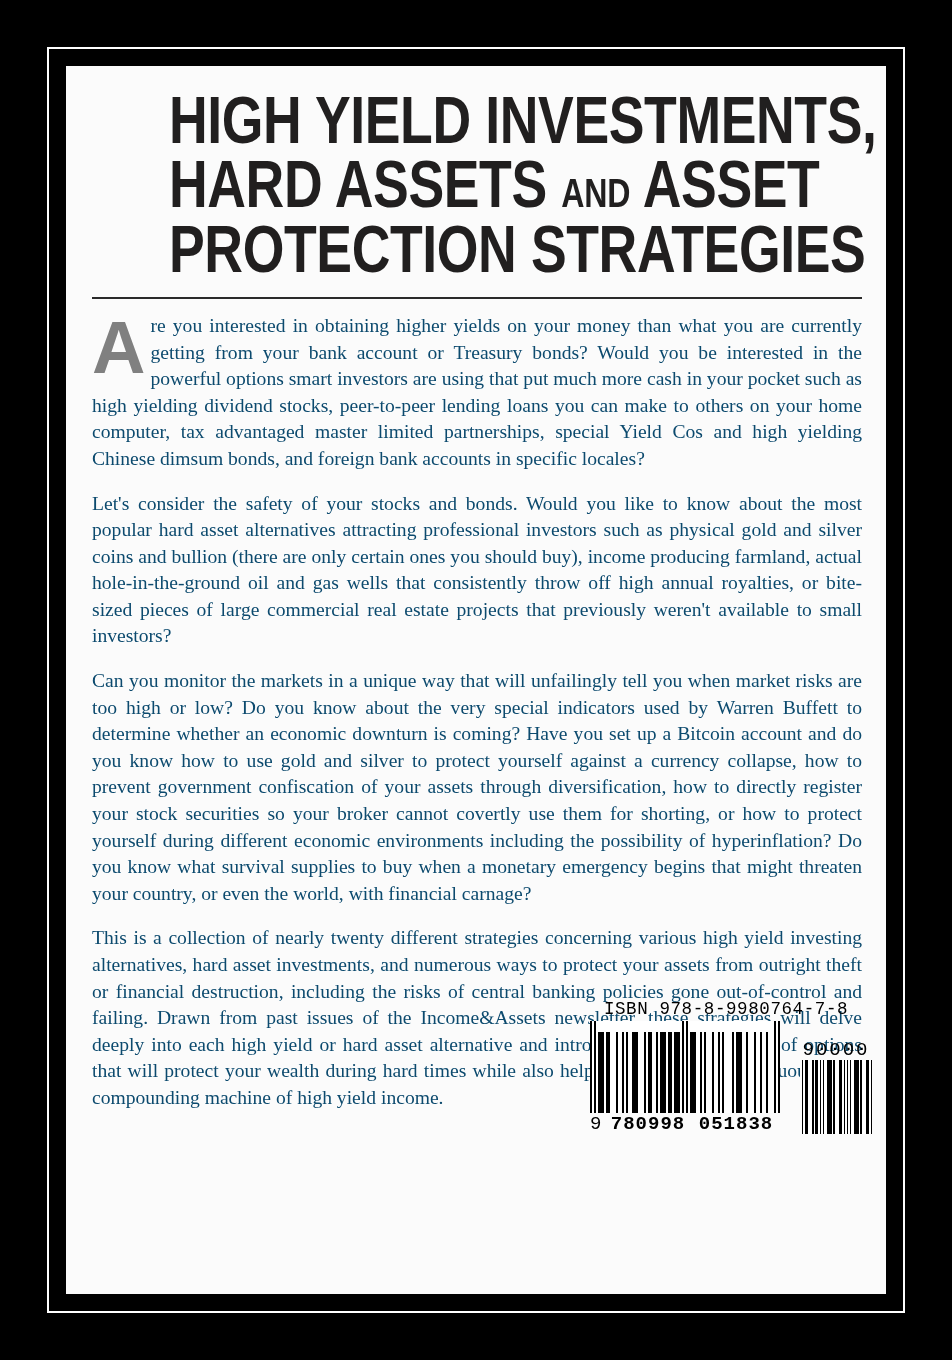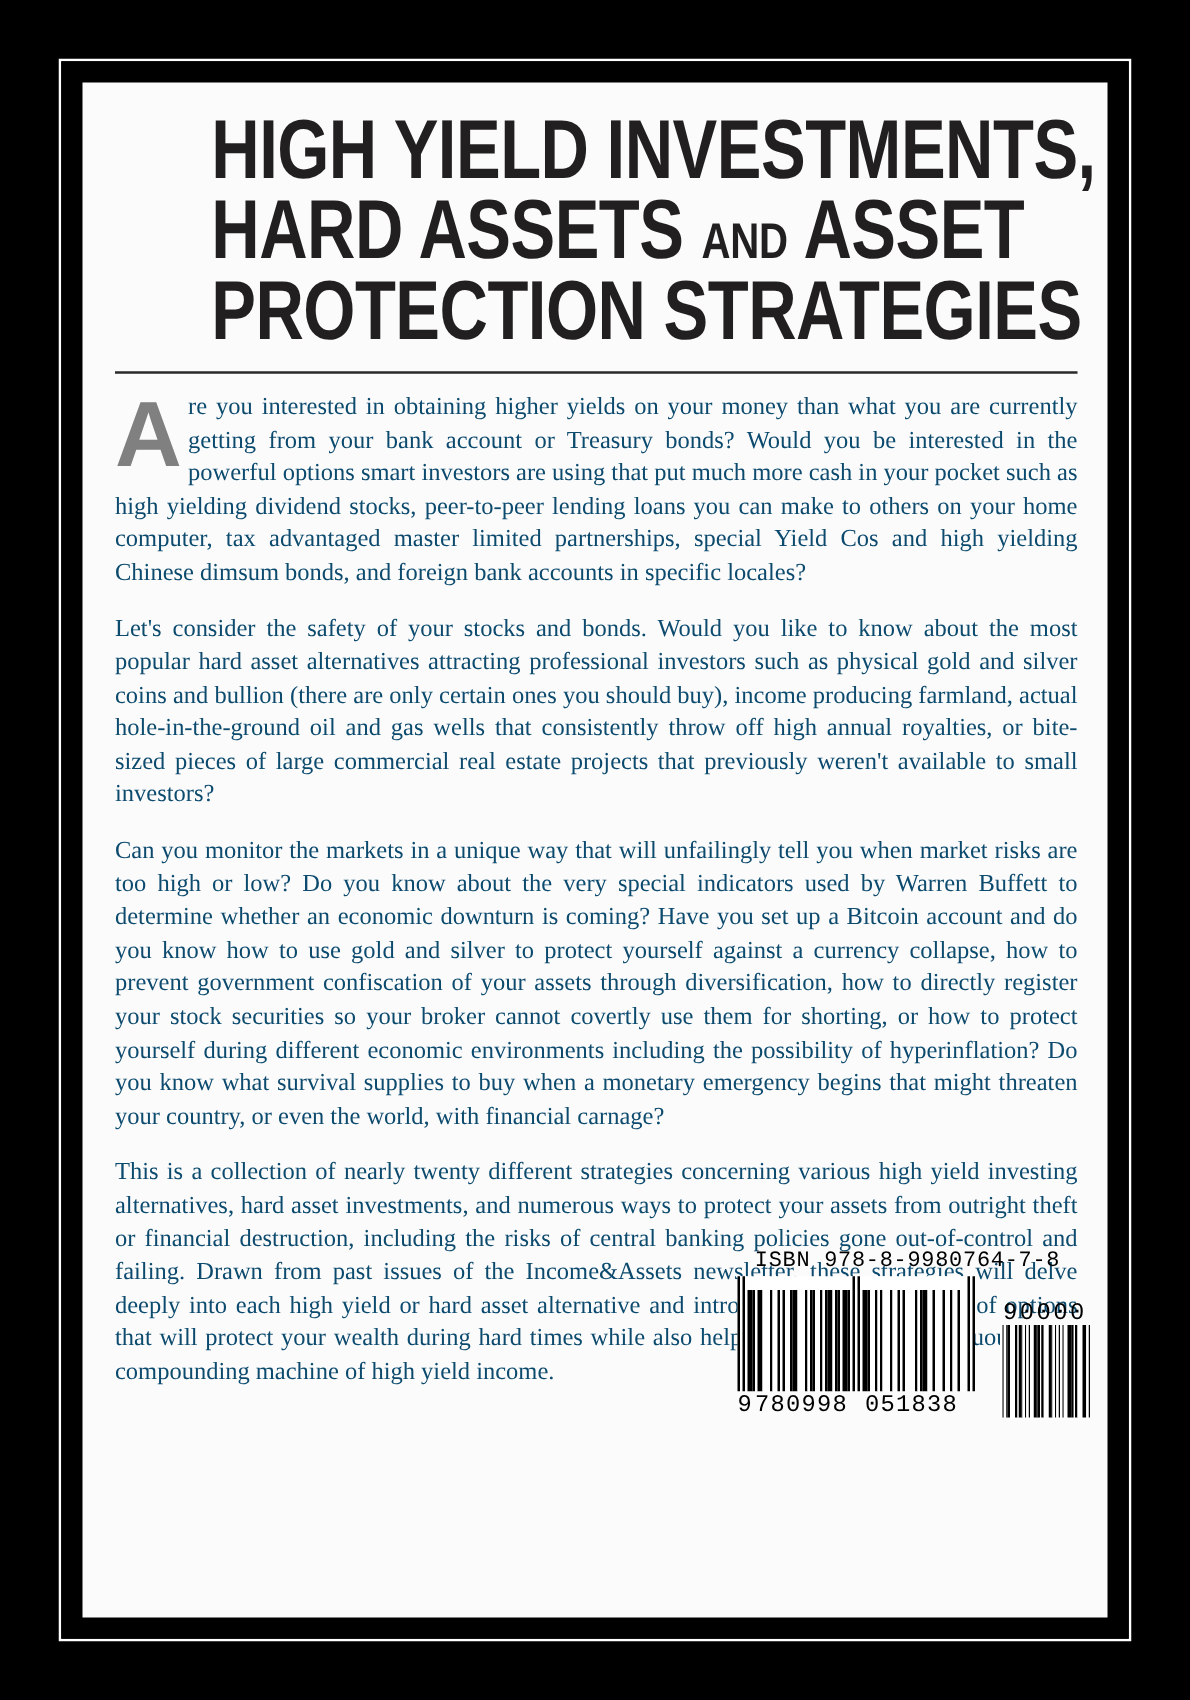--- a/index.html
+++ b/index.html
@@ -172,21 +172,21 @@
   .ean-digits {
     font-family: "Liberation Mono", "DejaVu Sans Mono", monospace;
     font-size: 19px;
     letter-spacing: 1px;
     color: #000;
     line-height: 20px;
     margin-top: 1px;
     display: flex;
   }
   .ean-digits .lead { width: 14px; }
-  .ean-digits .grp { flex: 1; text-align: left; }
+  .ean-digits .grp { flex: 1; text-align: center; font-weight: bold; }
 </style>
 </head>
 <body>
 
 <div class="page">
 
   <div class="hairline"></div>
   <div class="band"></div>
 
   <div class="card">

